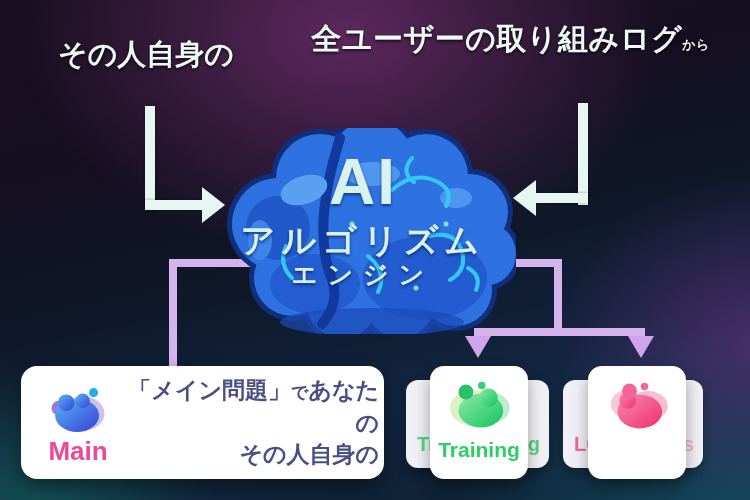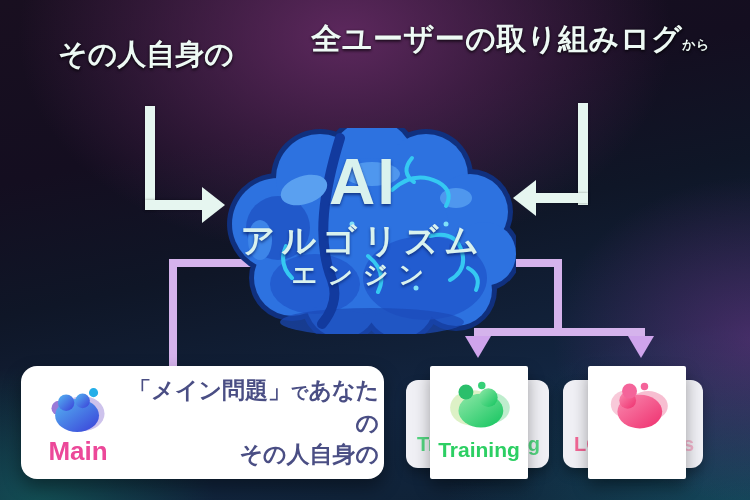--- a/index.html
+++ b/index.html
@@ -32,21 +32,21 @@
   .brain-sub1{font-size:34px;line-height:36px;letter-spacing:6px;margin-top:6px;}
   .brain-sub2{font-size:25px;line-height:32px;letter-spacing:10px;}
   
   .main-card{position:absolute;left:21px;top:366px;width:363px;height:113px;background:#ffffff;border-radius:16px;
     z-index:2;box-shadow:0 8px 18px rgba(0,0,0,.4);display:flex;align-items:center;padding:0;}
   .main-icon-col{width:78px;margin-left:18px;display:flex;flex-direction:column;align-items:center;}
   .main-label{color:#ec4899;font-size:26px;font-weight:800;line-height:26px;margin-top:0px;}
   .main-desc{margin-left:10px;color:#4a4e84;font-size:23px;font-weight:800;line-height:31px;width:252px;text-align:right;}
   .desc-small{font-size:17px;}
   
-  .card{position:absolute;background:#ffffff;border-radius:2px;display:flex;flex-direction:column;align-items:center;}
+  .card{position:absolute;background:#ffffff;border-radius:14px;display:flex;flex-direction:column;align-items:center;}
   .card.front{width:98px;height:113px;z-index:2;box-shadow:0 8px 16px rgba(0,0,0,.35);}
   .card.back{width:97px;height:88px;z-index:1;background:#f0f0f5;border-radius:12px;box-shadow:0 6px 12px rgba(0,0,0,.3);}
   .card.back .blob{opacity:.45;margin-top:6px;}
   .card.front .blob{margin-top:12px;}
   .card-label{font-weight:800;}
   .lab-green{color:#2ccf63;}
   .lab-pink{color:#f3457f;}
   .front .card-label{font-size:21px;margin-top:4px;}
   .frag{position:absolute;bottom:12px;font-size:20px;font-weight:800;opacity:.8;}
   .frag-left{left:11px;}

